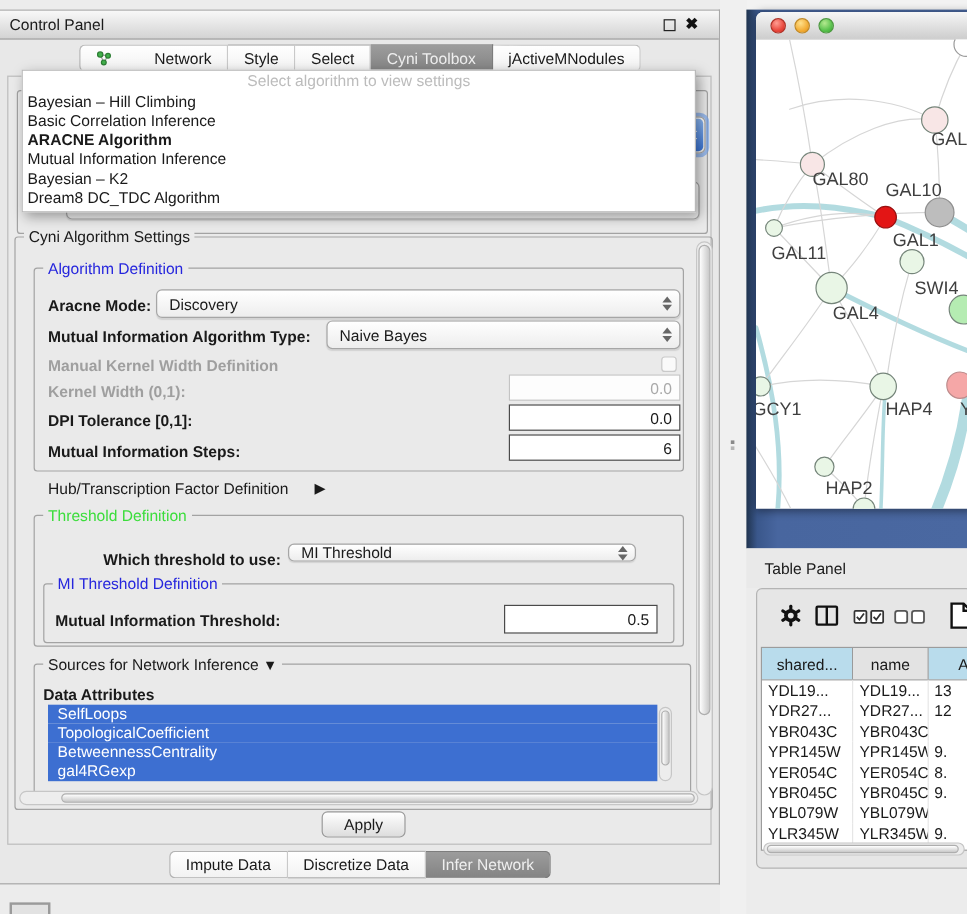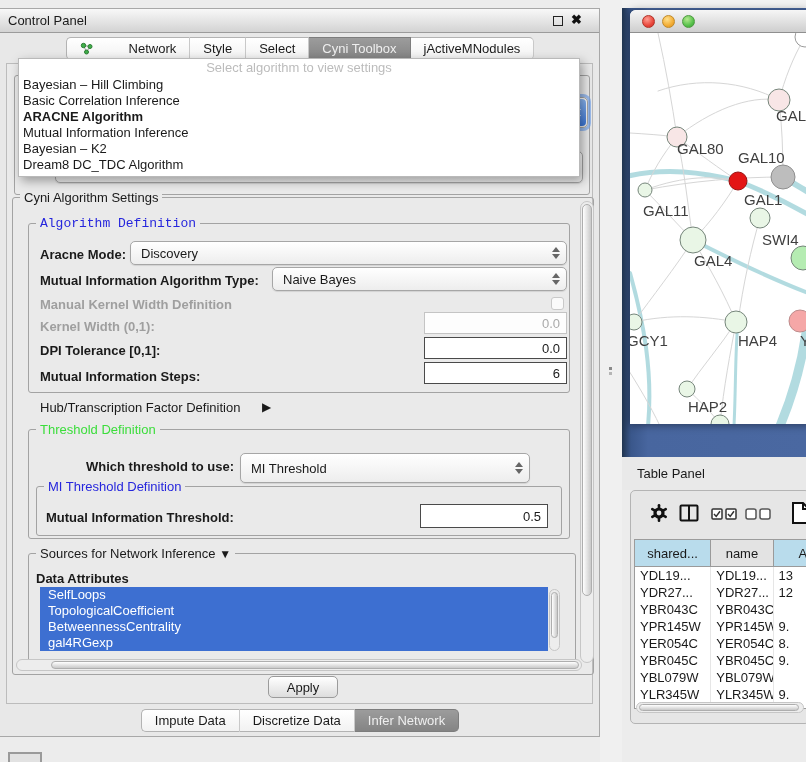--- a/index.html
+++ b/index.html
@@ -161,21 +161,21 @@
     </div>
 
     <div class="group" style="left:12px;top:188px;width:582px;height:478px;"></div>
     <div class="gtitle" style="left:20px;top:181px;">Cyni Algorithm Settings</div>
 
     <div class="sb" style="left:580px;top:192px;width:14px;height:462px;">
       <div class="sb-thumb-v" style="top:2px;height:392px;"></div>
     </div>
 
     <div class="group" style="left:28px;top:214px;width:542px;height:170px;"></div>
-    <div class="gtitle blue" style="left:36px;top:207px;font-family:Liberation Mono, monospace;">Algorithm Definition</div>
+    <div class="gtitle blue" style="left:36px;top:207px;">Algorithm Definition</div>
 
     <span class="blabel" style="left:40px;top:238px;">Aracne Mode:</span>
     <div class="combo" style="left:130px;top:232px;width:437px;height:24px;">
       <span>Discovery</span>
       <span class="spin"></span>
     </div>
 
     <span class="blabel" style="left:40px;top:264px;">Mutual Information Algorithm Type:</span>
     <div class="combo" style="left:272px;top:258px;width:295px;height:24px;">
       <span>Naive Bayes</span>
@@ -200,21 +200,21 @@
       <span>6</span>
     </div>
 
     <span class="nlabel" style="left:40px;top:391px;">Hub/Transcription Factor Definition</span>
     <span class="nlabel arrow-icon" style="left:262px;top:391px;">▶</span>
 
     <div class="group" style="left:28px;top:420px;width:542px;height:110px;"></div>
     <div class="gtitle green" style="left:36px;top:413px;">Threshold Definition</div>
 
     <span class="blabel" style="left:86px;top:450px;">Which threshold to use:</span>
-    <div class="combo" style="left:240px;top:444px;width:290px;height:30px;">
+    <div class="combo" style="left:240px;top:444px;width:290px;height:15px;">
       <span>MI Threshold</span>
       <span class="spin"></span>
     </div>
 
     <div class="group" style="left:36px;top:477px;width:526px;height:50px;"></div>
     <div class="gtitle blue" style="left:44px;top:470px;">MI Threshold Definition</div>
     <span class="blabel" style="left:46px;top:501px;">Mutual Information Threshold:</span>
     <div class="field" style="left:420px;top:495px;width:128px;height:24px;">
       <span>0.5</span>
     </div>

